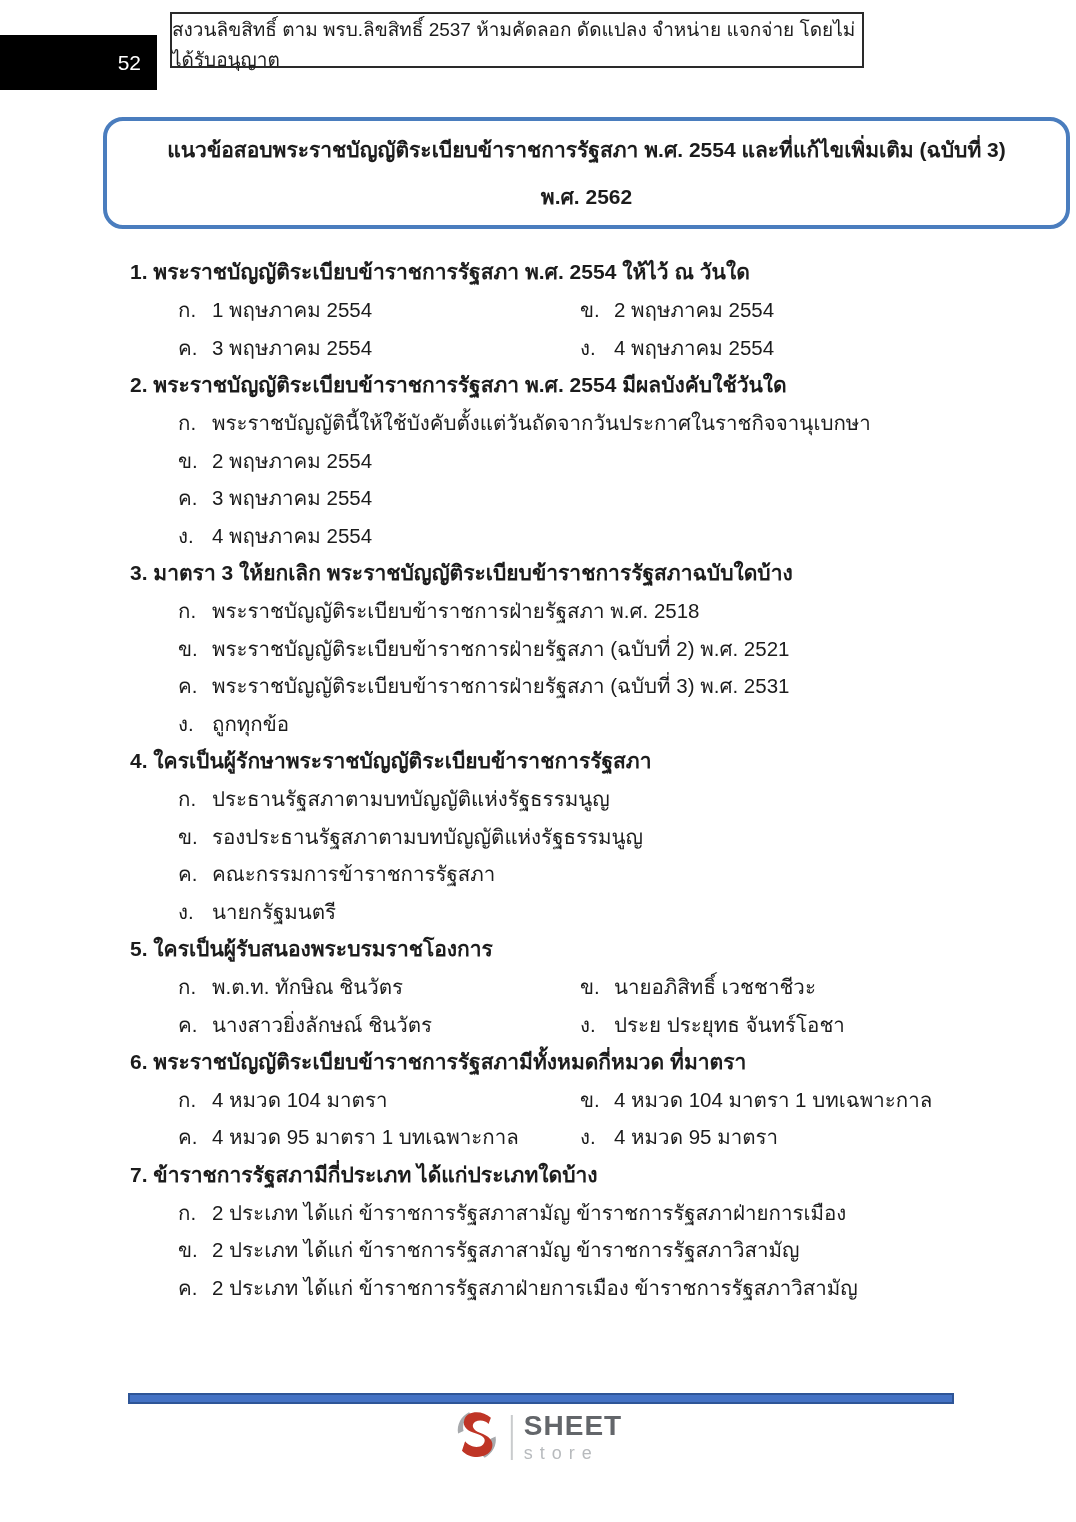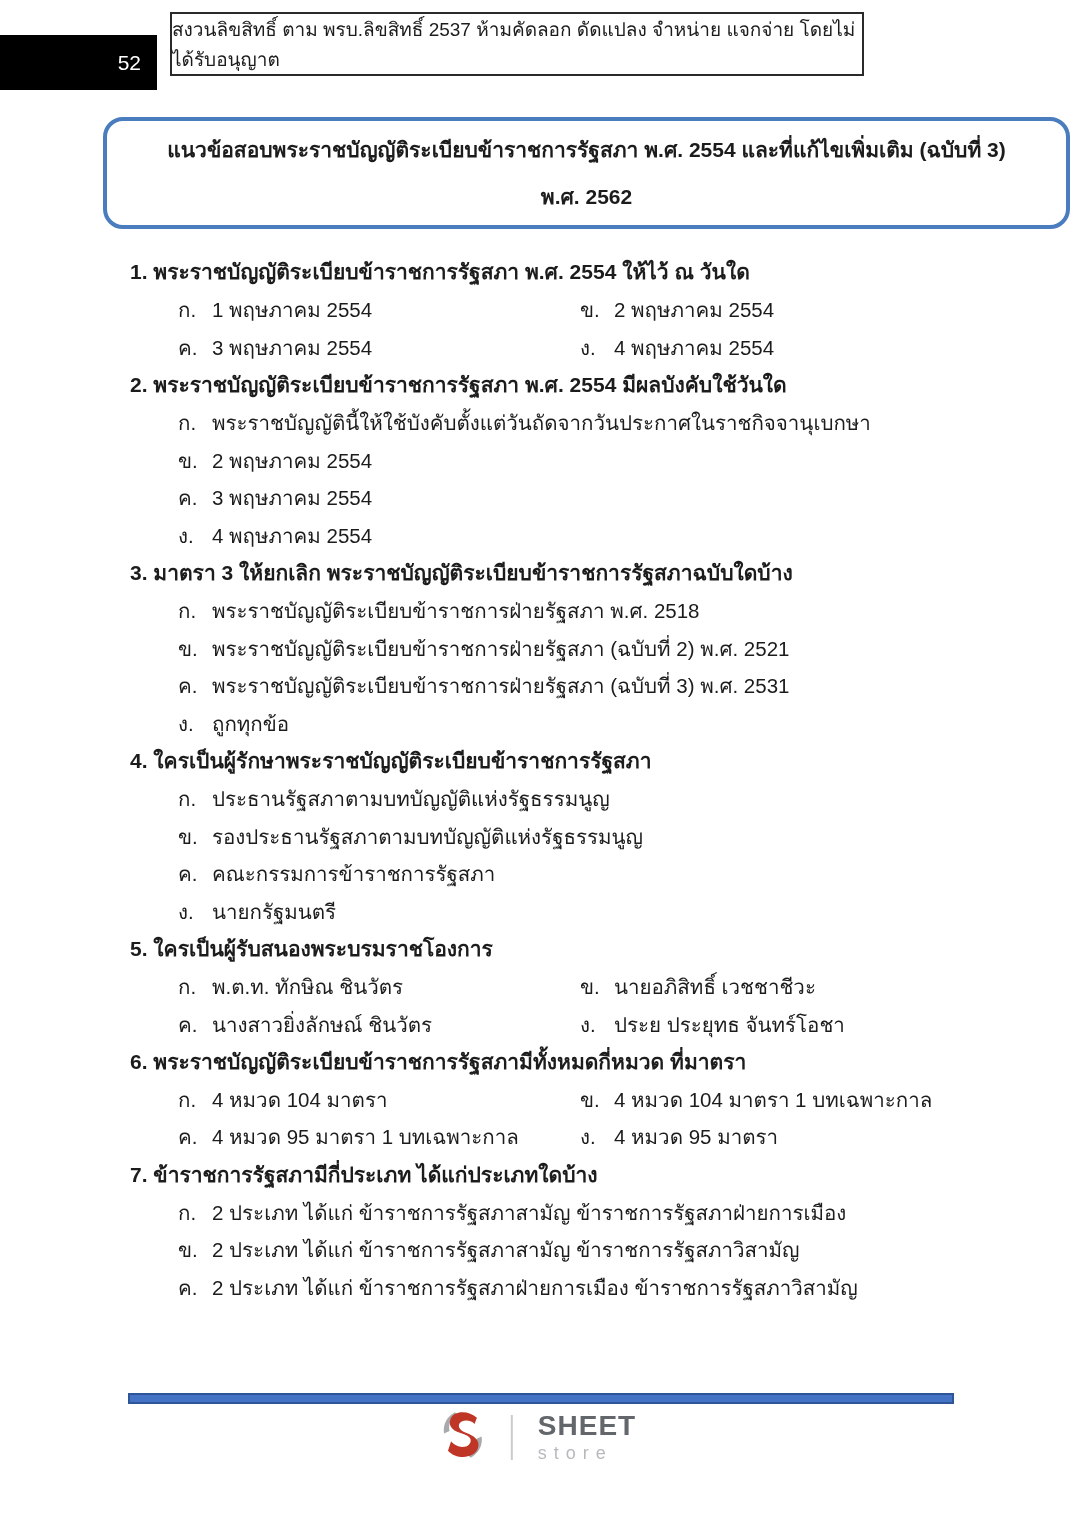--- a/index.html
+++ b/index.html
@@ -3,21 +3,21 @@
 <meta charset="utf-8">
 <style>
   * { margin:0; padding:0; box-sizing:border-box; }
   html,body { background:#ffffff; }
   body { font-family:"Liberation Sans", sans-serif; color:#1c1c1c; }
   .page { position:relative; width:1076px; height:1522px; margin:0 auto; background:#ffffff; overflow:hidden; }
 
   
   .page-number-box { position:absolute; left:0; top:35px; width:157px; height:55px; background:#000000;
     color:#ffffff; display:flex; align-items:center; justify-content:flex-end; padding-right:16px; font-size:21px; }
-  .copyright-box { position:absolute; left:170px; top:12px; width:694px; height:64px; border:2px solid #2a2a2a;
+  .copyright-box { position:absolute; left:170px; top:12px; width:694px; height:56px; border:2px solid #2a2a2a;
     background:#ffffff; display:flex; align-items:flex-start; justify-content:center; font-size:19px; }
 
   
   .title-box { position:absolute; left:103px; top:117px; width:967px; height:112px;
     border:4px solid #4a7dbe; border-radius:20px; background:#ffffff;
     display:flex; flex-direction:column; align-items:center; justify-content:center; gap:14px;
     font-weight:bold; font-size:21px; }
   .title-line { white-space:nowrap; }
 
   
@@ -26,21 +26,21 @@
   .opt-row { position:relative; height:37.6px; }
   .opt { position:absolute; top:50%; transform:translateY(-50%); display:flex; white-space:nowrap; font-size:20.5px; }
   .opt .opt-label { display:inline-block; min-width:34px; }
   .opt.c0, .opt.single { left:48px; }
   .opt.c1 { left:450px; }
 
   
   .footer-bar { position:absolute; left:128px; top:1393px; width:826px; height:11px;
     background:#4472c4; border:2px solid #2e5597; }
   .logo { position:absolute; left:50%; top:1410px; transform:translateX(-50%);
-    display:flex; align-items:center; gap:25px; }
+    display:flex; align-items:center; gap:11px; }
   .logo-divider { width:2px; height:45px; background:#c9cbcd; }
   .logo-text-block { display:flex; flex-direction:column; }
   .logo-text-main { font-size:28px; font-weight:bold; color:#63666a; letter-spacing:1px; line-height:1; }
   .logo-text-sub { font-size:18px; color:#b7babd; letter-spacing:7px; line-height:1; margin-top:4px; }
 </style>
 </head>
 <body>
 
 <div class="page">
 

